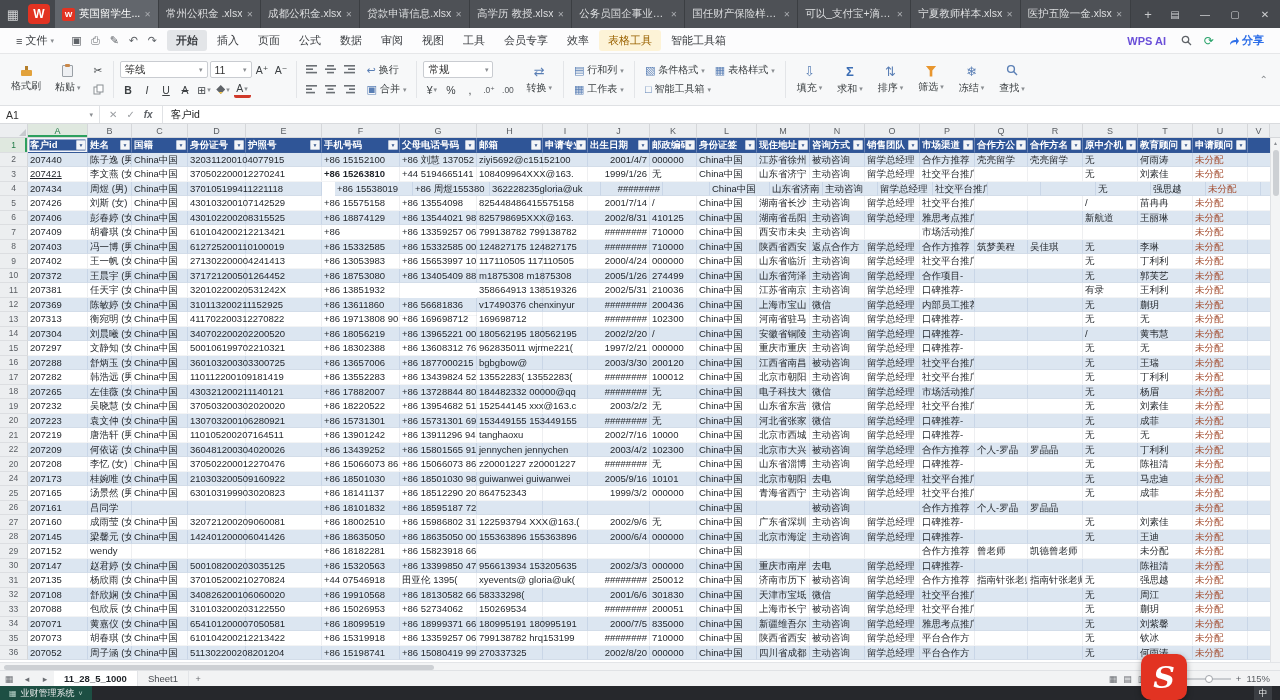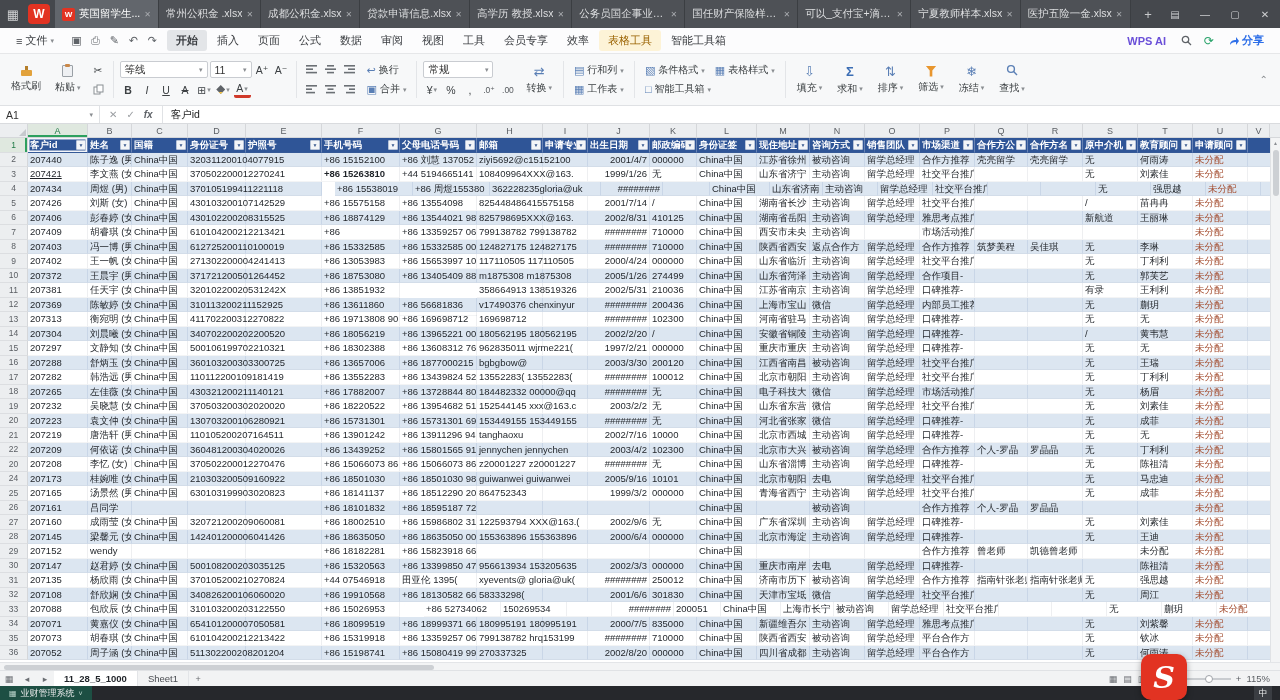--- a/index.html
+++ b/index.html
@@ -1272,21 +1272,21 @@
           <div class="cell fill"></div>
         </div>
         <div class="grow">
           <div class="rn">33</div>
           <div class="cell" style="width: 60px;">207088</div>
           <div class="cell" style="width: 44px;">包欣辰 (女</div>
           <div class="cell" style="width: 56px;">China中国</div>
           <div class="cell ovf" style="width: 58px;">310103200203122550</div>
           <div class="cell" style="width: 76px;"></div>
           <div class="cell" style="width: 78px;">+86 15026953</div>
-          <div class="cell" style="width: 77px; margin-left: 24px;">+86 52734062</div>
+          <div class="cell" style="width: 77px;">+86 52734062</div>
           <div class="cell ovf" style="width: 66px;">150269534</div>
           <div class="cell" style="width: 45px;"></div>
           <div class="cell right" style="width: 62px;">########</div>
           <div class="cell" style="width: 47px;">200051</div>
           <div class="cell" style="width: 60px;">China中国</div>
           <div class="cell" style="width: 53px;">上海市长宁</div>
           <div class="cell" style="width: 55px;">被动咨询</div>
           <div class="cell" style="width: 55px;">留学总经理</div>
           <div class="cell" style="width: 55px;">社交平台推广</div>
           <div class="cell" style="width: 53px;"></div>

